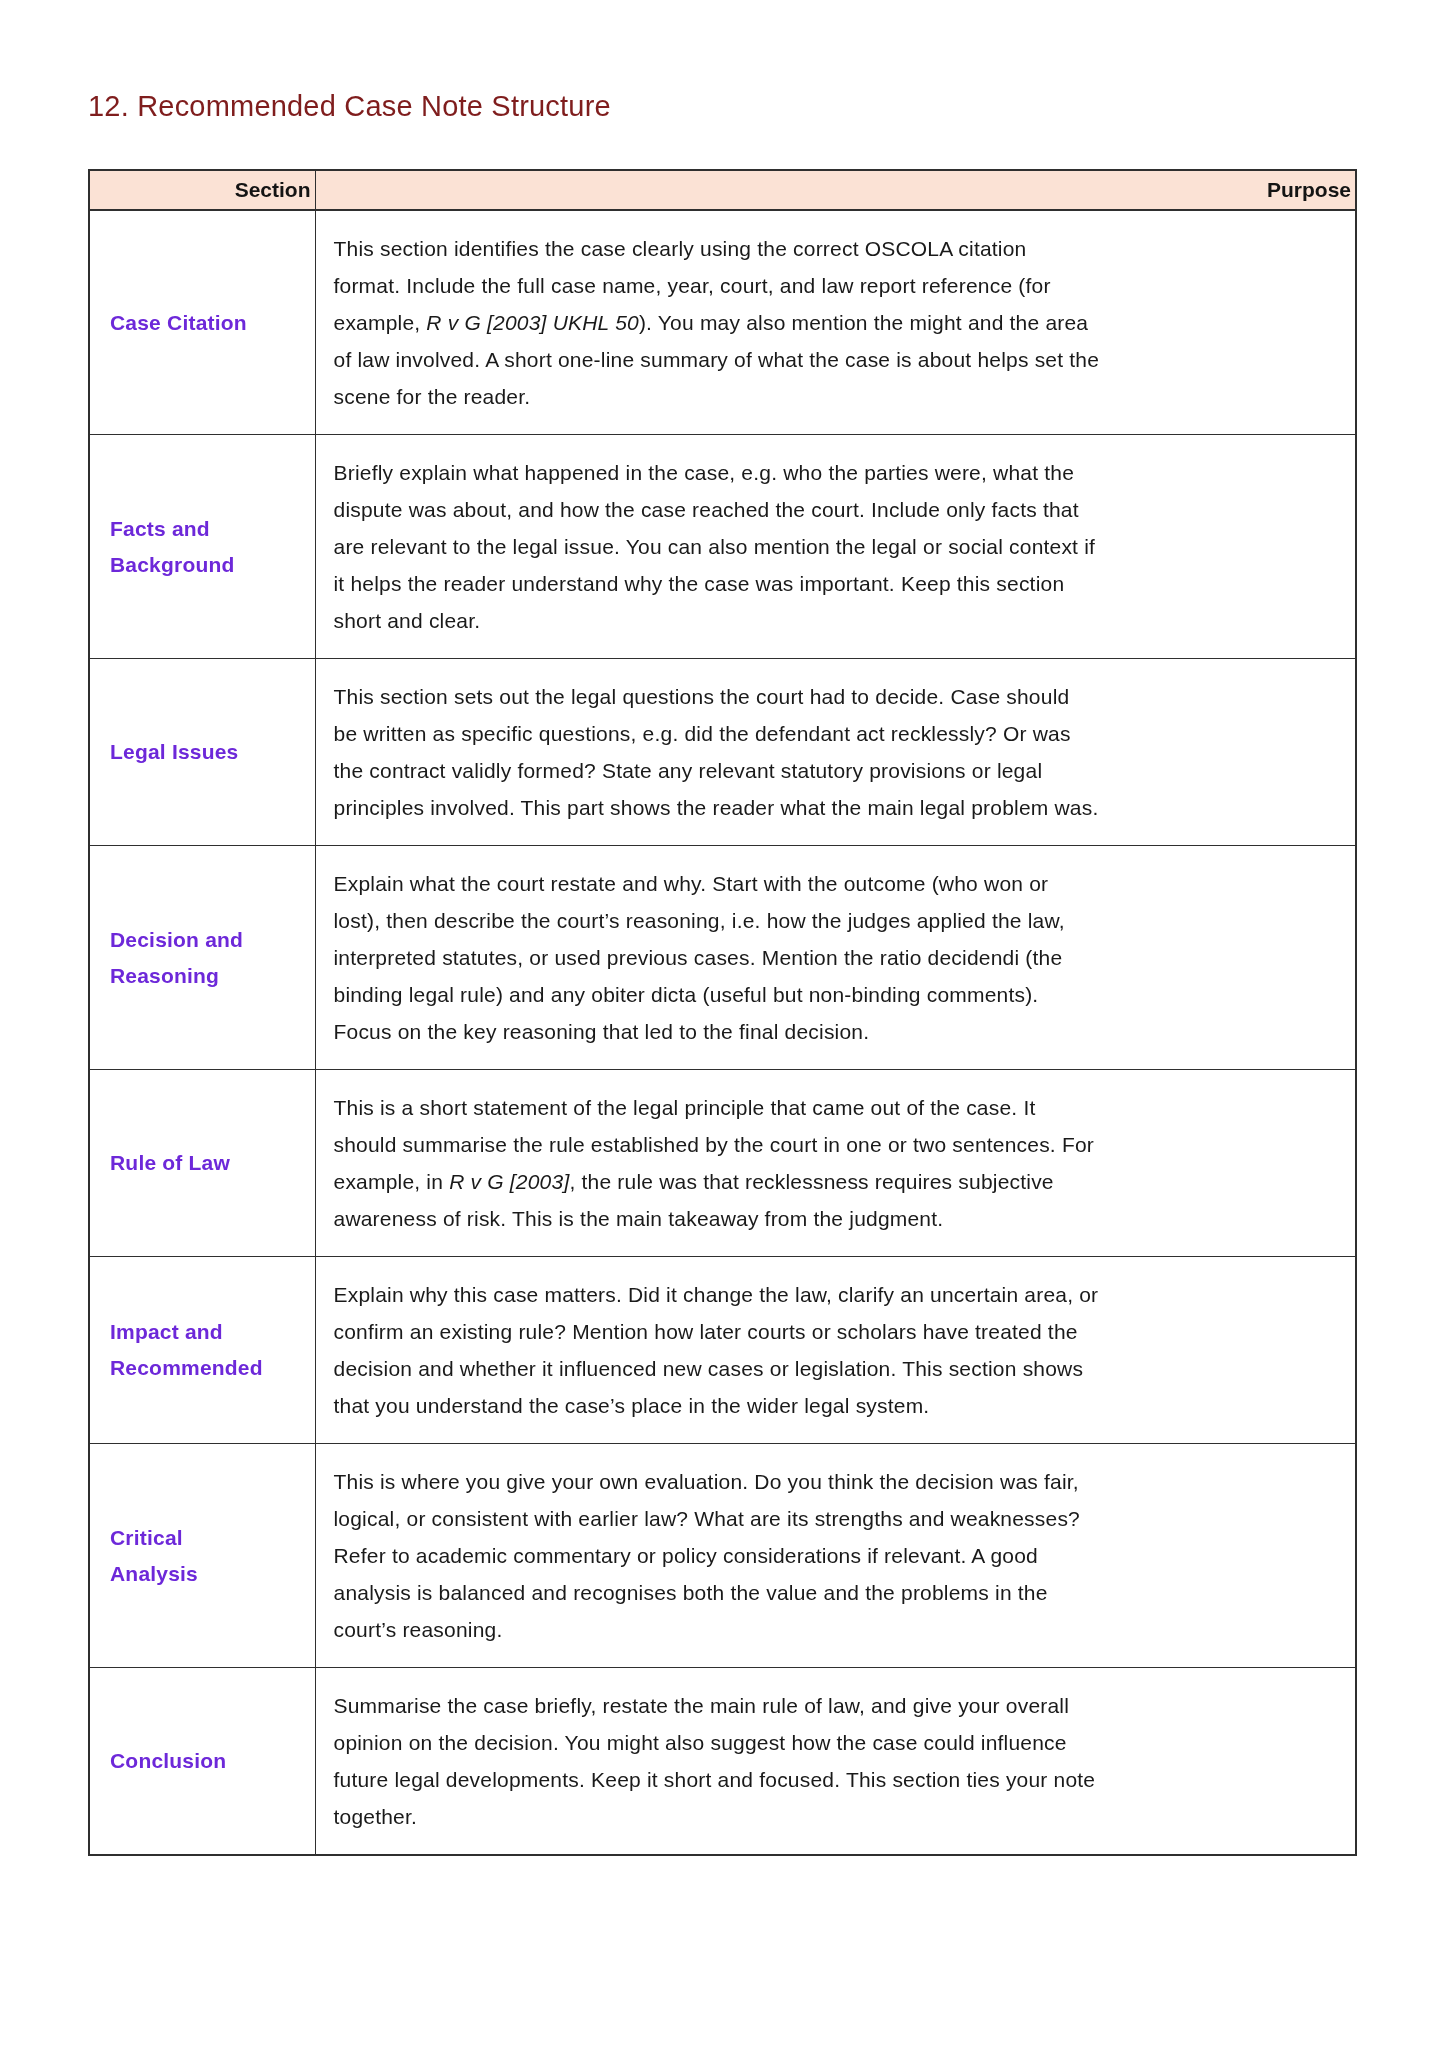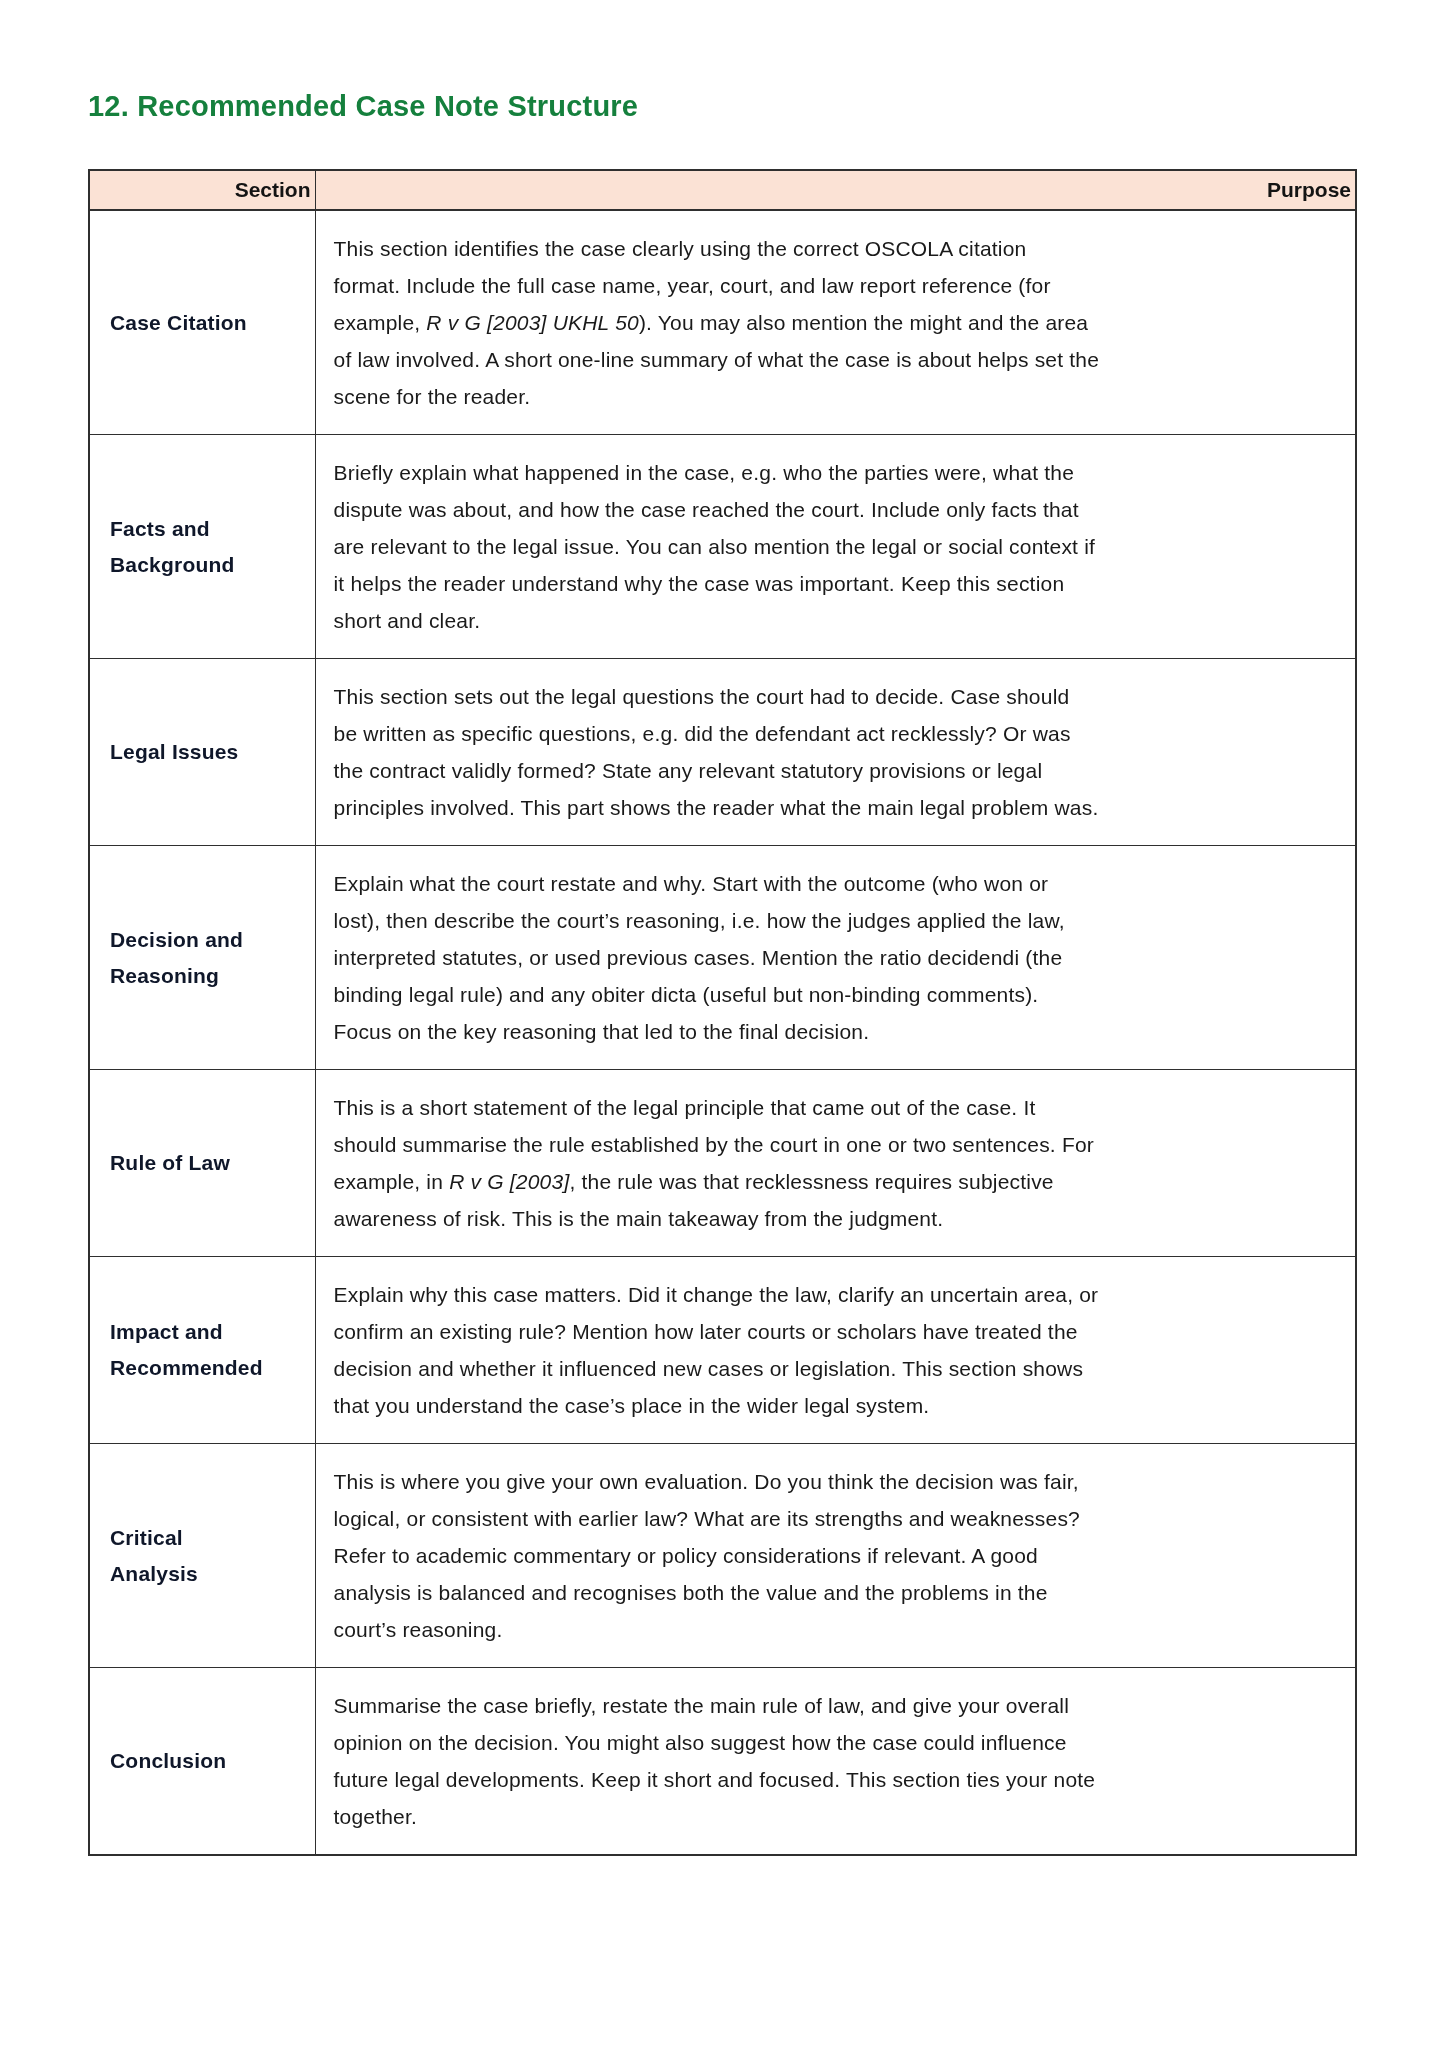--- a/index.html
+++ b/index.html
@@ -18,22 +18,22 @@
   .page {
     box-sizing: border-box;
     width: 100%;
     height: 100%;
     padding: 90px 88px 0 88px;
     display: flex;
     flex-direction: column;
   }
   .doc-title {
     font-size: 29px;
-    font-weight: bold;
-    color: #15803d;
+    font-weight: normal;
+    color: #7f1d1d;
     margin: 0 0 46px 0;
     letter-spacing: 0.2px;
   }
   table.structure-table {
     border-collapse: collapse;
     width: 100%;
     table-layout: fixed;
     border: 2px solid var(--border, #2f2f2f);
   }
   .structure-table th,
@@ -46,21 +46,21 @@
     font-weight: bold;
     color: #141414;
     text-align: right;
     padding: 7px 4px;
     border-bottom-width: 2px;
   }
   .section-cell {
     font-weight: bold;
     font-size: 21px;
     line-height: 36px;
-    color: #0f172a;
+    color: #6d28d9;
     vertical-align: middle;
     padding: 14px 12px 14px 20px;
     letter-spacing: 0.2px;
   }
   .purpose-cell {
     font-size: 21px;
     line-height: 37px;
     vertical-align: middle;
     padding: 19px 12px 19px 18px;
     letter-spacing: 0.2px;

